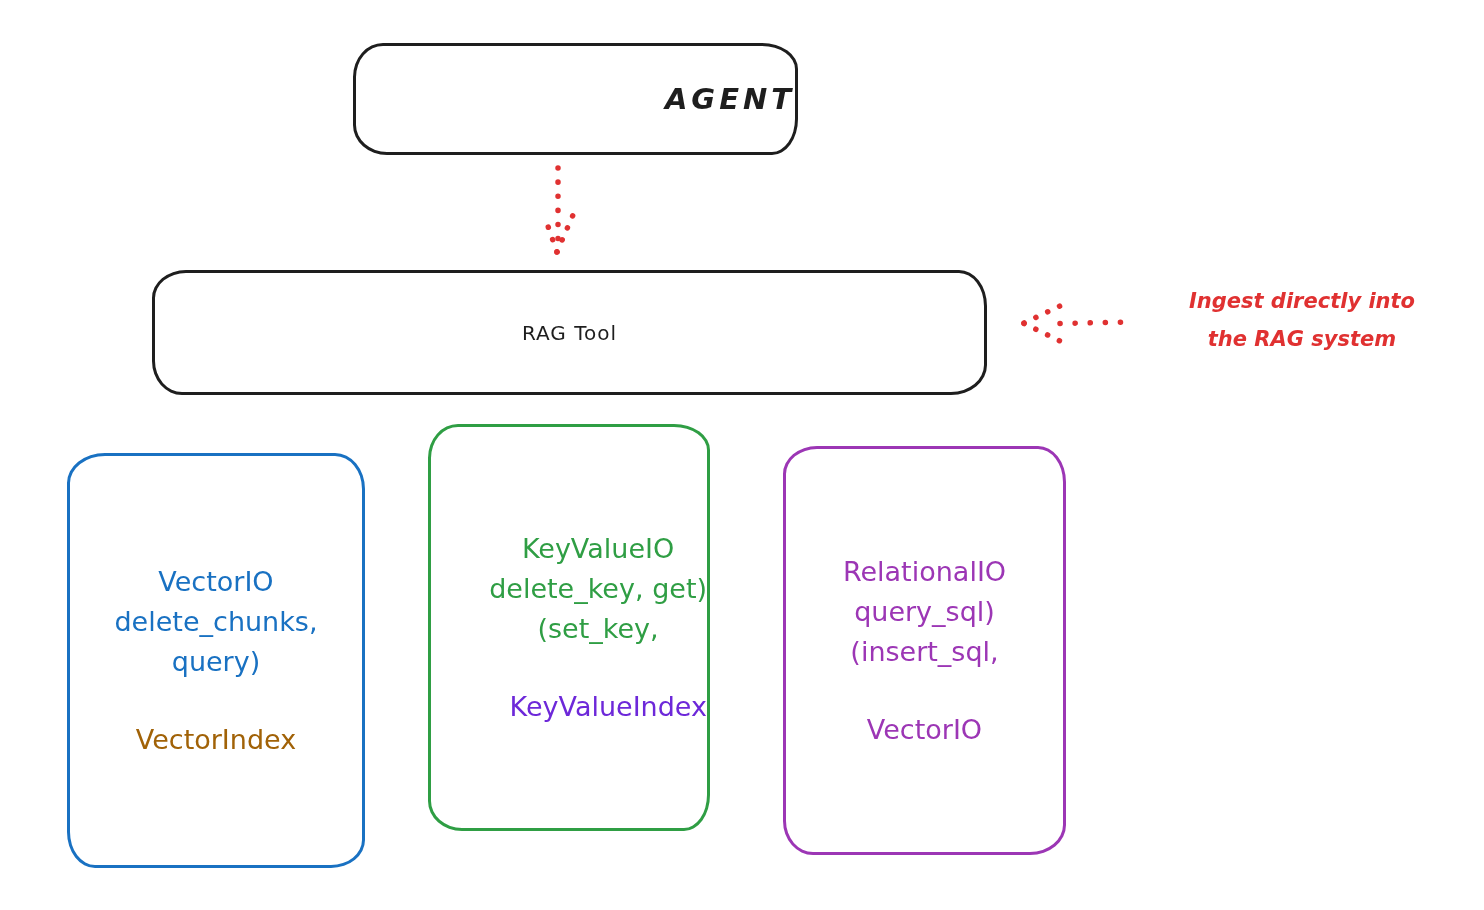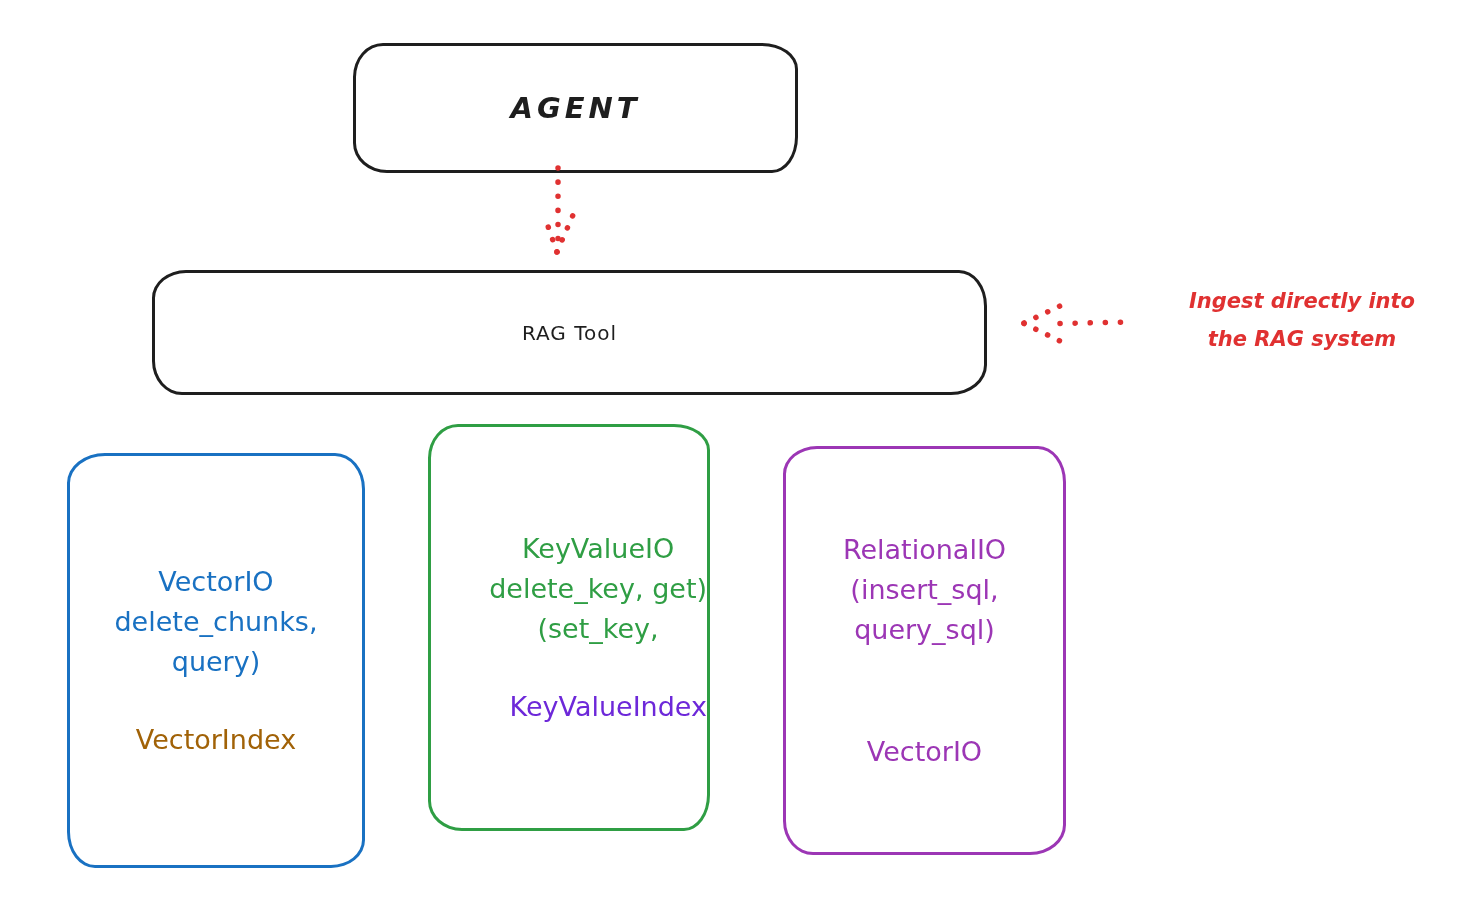--- a/index.html
+++ b/index.html
@@ -25,21 +25,21 @@
     align-items: center;
     justify-content: center;
     text-align: center;
   }
   
   .node.sketch-a { border-radius: 30px 36px 26px 34px / 34px 26px 36px 30px; }
   .node.sketch-b { border-radius: 34px 28px 36px 30px / 28px 36px 30px 34px; }
   .node.sketch-c { border-radius: 38px 30px 34px 28px / 30px 36px 28px 36px; }
 
   .agent-node {
-    left: 353px; top: 43px; width: 445px; height: 130px;
+    left: 353px; top: 43px; width: 445px; height: 112px; justify-content: flex-end;
   }
   .agent-node .label {
     font-size: 29px;
     font-weight: bold;
     letter-spacing: 4px;
     font-style: italic;
   }
   .ragtool-node {
     left: 152px; top: 270px; width: 835px; height: 125px;
   }
@@ -50,21 +50,21 @@
   .backend-node {
     flex-direction: column;
     font-size: 27px;
     line-height: 40px;
   }
   .backend-node .title-block { display: block; }
   .backend-node .spacer { height: 38px; }
   .backend-node .line { display: block; white-space: nowrap; }
   .vector-node     { left: 67px;  top: 453px; width: 298px; height: 415px; }
   .keyvalue-node   { left: 428px; top: 424px; width: 282px; height: 407px; align-items: flex-end; }
-  .relational-node { left: 783px; top: 446px; width: 283px; height: 409px; gap: 22px; }
+  .relational-node { left: 783px; top: 446px; width: 283px; height: 409px; }
 
   .annotation {
     position: absolute;
     left: 1130px; top: 282px; width: 344px;
     text-align: center;
     font-size: 21px;
     font-weight: bold;
     line-height: 38px;
     font-style: italic;
   }
@@ -122,20 +122,20 @@
       <span class="line">delete_key, get)</span>
       <span class="line">(set_key,</span>
     </div>
     <div class="spacer"></div>
     <span class="line" style="color: #6d28d9;">KeyValueIndex</span>
   </div>
 
   <div class="node sketch-b backend-node relational-node" style="border-color: rgb(156, 54, 181);">
     <div class="title-block" style="color: rgb(156, 54, 181);">
       <span class="line">RelationalIO</span>
+      <span class="line">query_sql)</span>
       <span class="line">(insert_sql,</span>
-      <span class="line">query_sql)</span>
     </div>
     <div class="spacer"></div>
     <span class="line" style="color: rgb(156, 54, 181);">VectorIO</span>
   </div>
 
 </div>
 
 </body></html>

